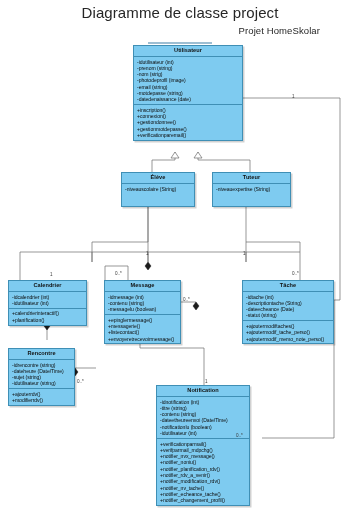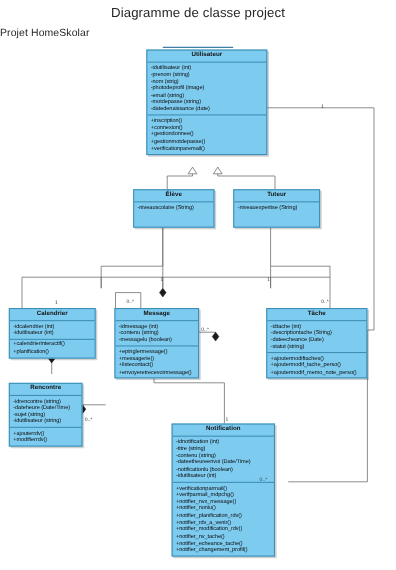--- a/index.html
+++ b/index.html
@@ -19,29 +19,29 @@
     position: absolute;
     left: 0; top: 0;
     width: 360px;
     height: 518px;
   }
   .title-main {
     position: absolute;
     left: 0; top: 4px;
     width: 360px;
     text-align: center;
-    font-size: 12px;
+    font-size: 15px;
     color: #262626;
     letter-spacing: 0.1px;
   }
   .title-sub {
     position: absolute;
     left: 0; top: 25px;
     width: 320px;
-    text-align: left;
+    text-align: right;
     font-size: 9.5px;
     color: #262626;
     letter-spacing: 0.1px;
   }
   svg.links {
     position: absolute;
     left: 0; top: 0;
     width: 360px;
     height: 518px;
     overflow: visible;

